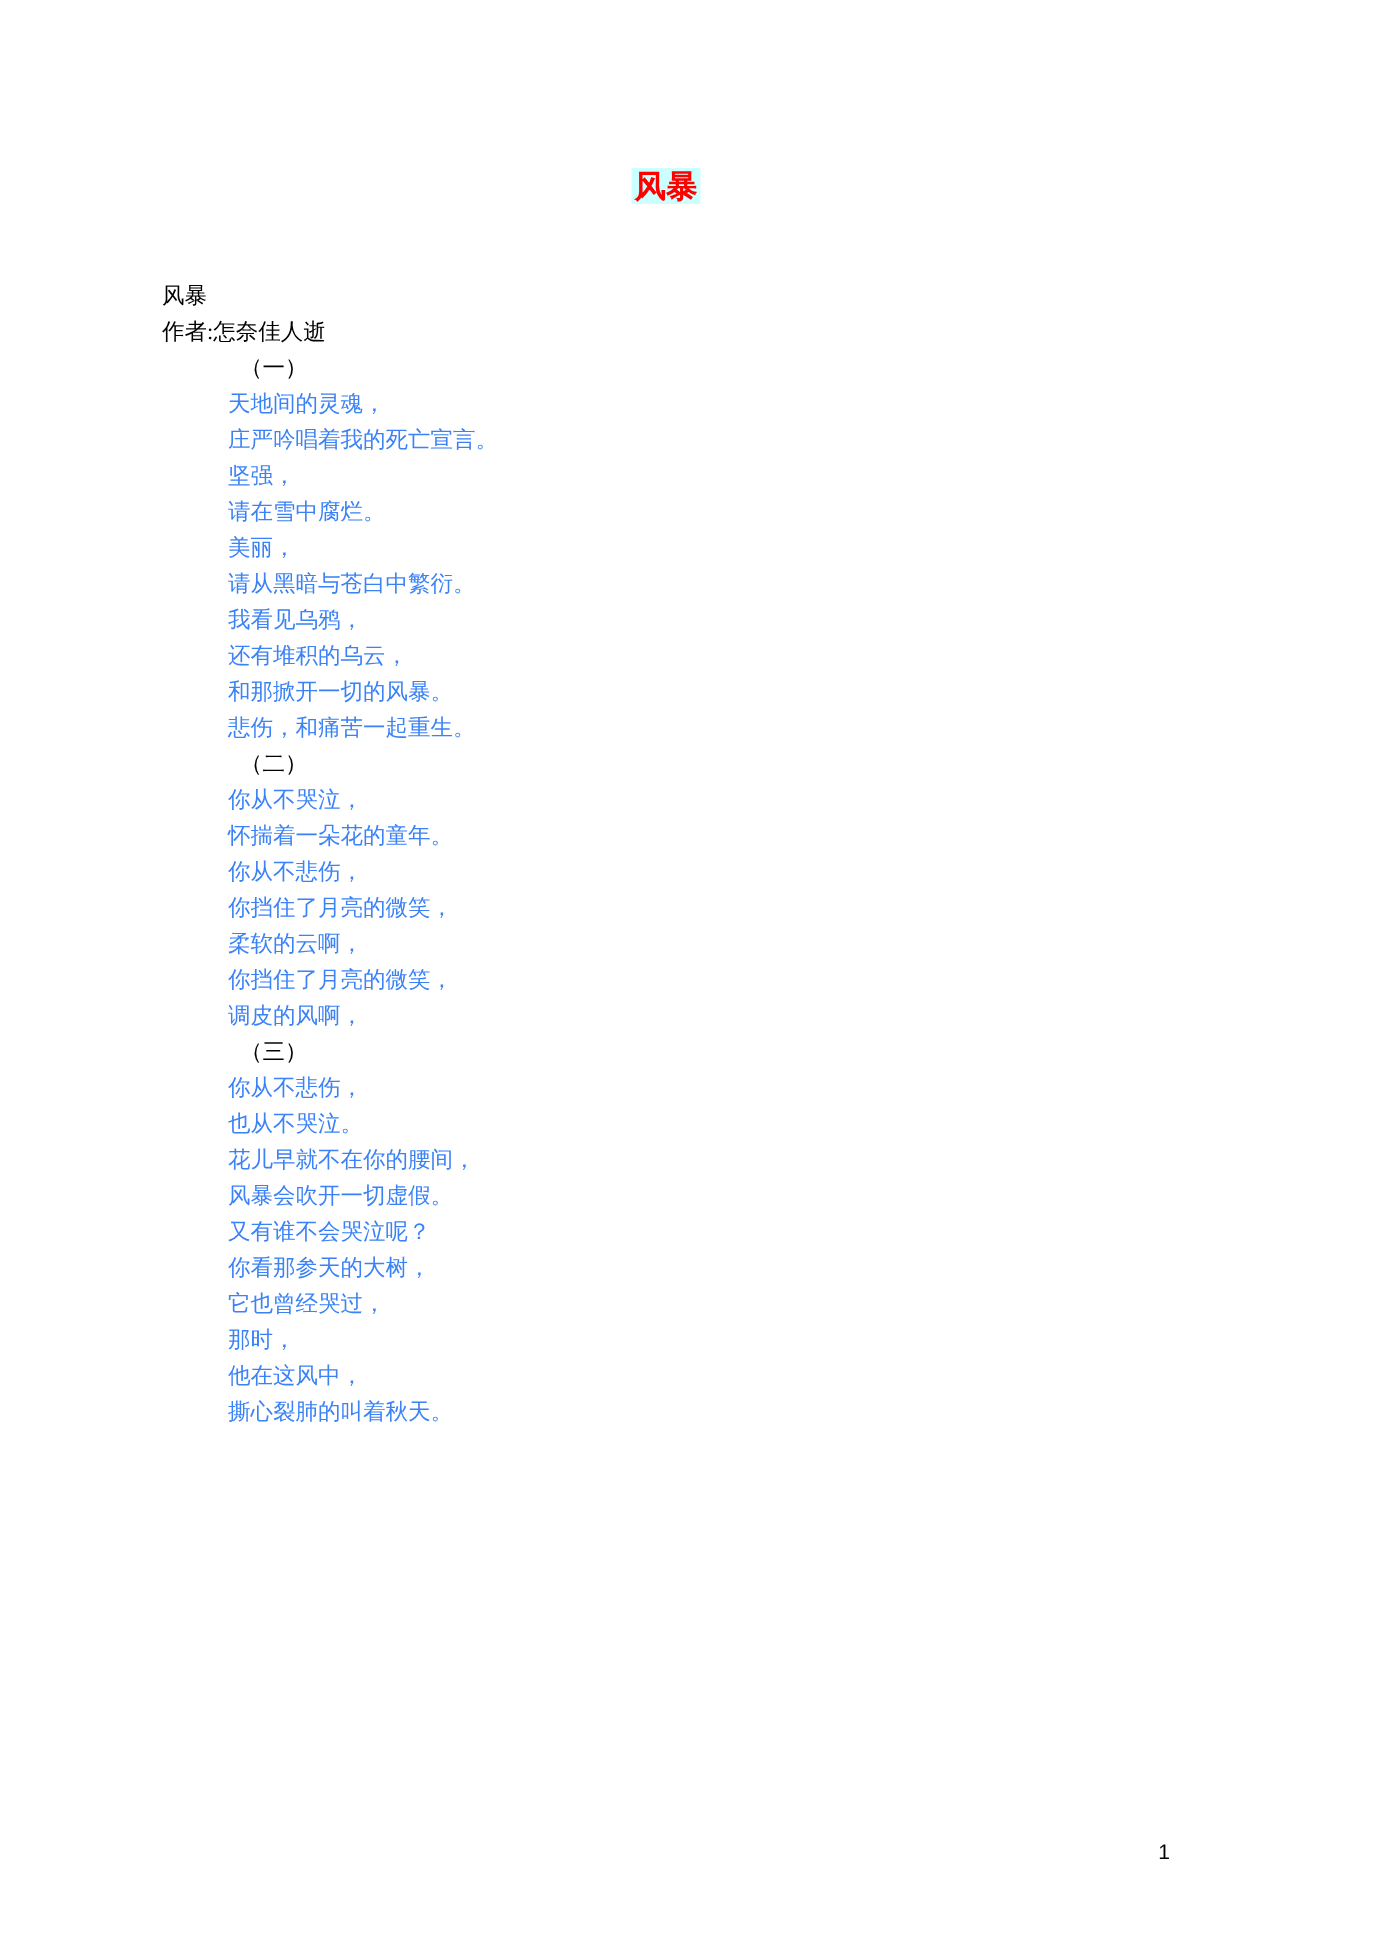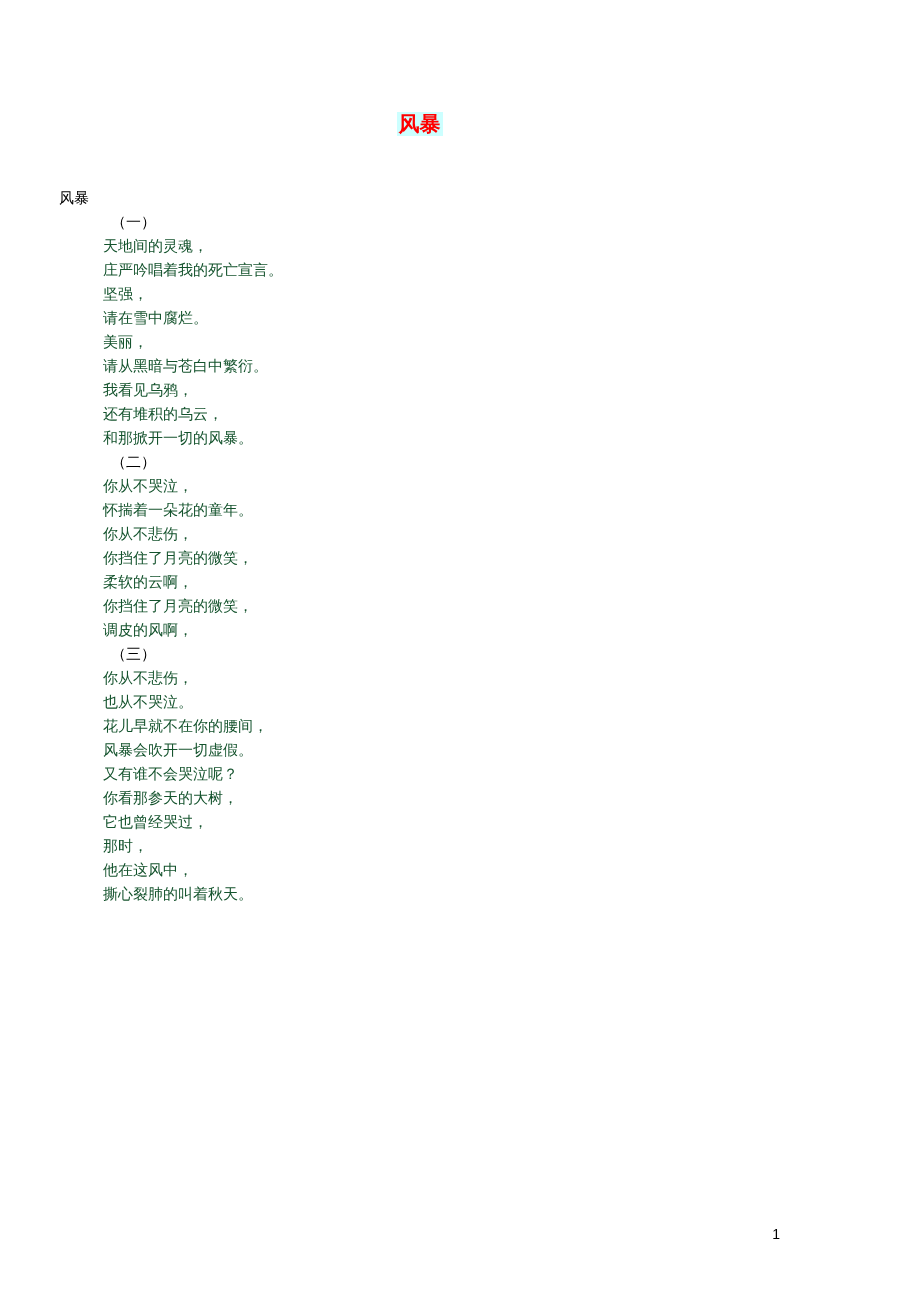--- a/index.html
+++ b/index.html
@@ -8,42 +8,42 @@
       box-sizing: border-box;
     }
     body {
       width: 920px;
       height: 1302px;
       background: #ffffff;
       font-family: "SimSun", "宋体", serif;
       position: relative;
     }
     .page {
-      padding: 110px 140px 0 59px;
+      padding: 110px 140px 0 108px;
     }
     .title {
       text-align: center;
       margin-bottom: 48px;
     }
     .title span {
       color: #ff0000;
       background-color: #ccffff;
       font-size: 21px;
       font-weight: bold;
       padding: 0 2px;
     }
     .meta-line {
       font-size: 15px;
       line-height: 24px;
       color: #000000;
     }
     .poem-line {
       font-size: 15px;
       line-height: 24px;
-      color: #14532d;
+      color: #3b82f6;
       padding-left: 44px;
     }
     .section-line {
       font-size: 15px;
       line-height: 24px;
       color: #000000;
       padding-left: 52px;
     }
     .page-number {
       position: absolute;
@@ -56,31 +56,33 @@
   </style>
 </head>
 <body>
 
 <div class="page">
   <div class="title">
     <span>风暴</span>
   </div>
 
   <div class="meta-line">风暴</div>
+  <div class="meta-line">作者:怎奈佳人逝</div>
 
   <div class="section-line">（一）</div>
   <div class="poem-line">天地间的灵魂，</div>
   <div class="poem-line">庄严吟唱着我的死亡宣言。</div>
   <div class="poem-line">坚强，</div>
   <div class="poem-line">请在雪中腐烂。</div>
   <div class="poem-line">美丽，</div>
   <div class="poem-line">请从黑暗与苍白中繁衍。</div>
   <div class="poem-line">我看见乌鸦，</div>
   <div class="poem-line">还有堆积的乌云，</div>
   <div class="poem-line">和那掀开一切的风暴。</div>
+  <div class="poem-line">悲伤，和痛苦一起重生。</div>
 
   <div class="section-line">（二）</div>
   <div class="poem-line">你从不哭泣，</div>
   <div class="poem-line">怀揣着一朵花的童年。</div>
   <div class="poem-line">你从不悲伤，</div>
   <div class="poem-line">你挡住了月亮的微笑，</div>
   <div class="poem-line">柔软的云啊，</div>
   <div class="poem-line">你挡住了月亮的微笑，</div>
   <div class="poem-line">调皮的风啊，</div>
 

